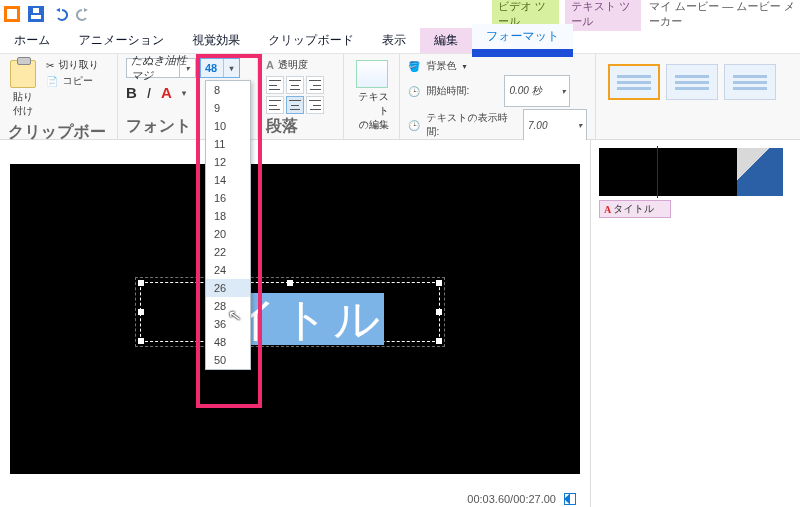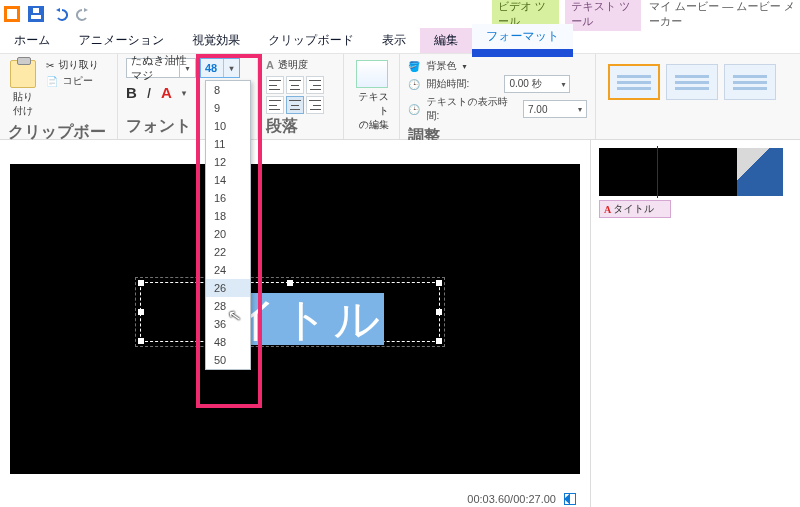--- a/index.html
+++ b/index.html
@@ -31,41 +31,41 @@
   .big-btn { display: flex; flex-direction: column; align-items: center; gap: 2px; padding: 2px 2px; font-size: 10px; }
   .paste-ic { width: 26px; height: 28px; background: #ffe9a8; border: 1px solid #d7b85a; border-radius: 2px; position: relative; }
   .paste-ic::before { content: ""; position: absolute; top: -4px; left: 6px; width: 12px; height: 6px; background: #ccc; border: 1px solid #888; border-radius: 2px; }
   .small-btns { display: flex; flex-direction: column; gap: 2px; font-size: 10px; }
   .small-btn { display: flex; align-items: center; gap: 4px; }
 
   
   .font-row { display: flex; gap: 4px; align-items: center; }
   .combo { height: 20px; border: 1px solid #b9c3cc; background: #fff; display: flex; align-items: center; padding: 0 4px; font-size: 11px; position: relative; }
   .combo .dd { position: absolute; right: 0; top: 0; width: 16px; height: 100%; border-left: 1px solid #b9c3cc; display: flex; align-items: center; justify-content: center; font-size: 8px; color: #555;}
-  .font-combo { width: 70px; }
+  .font-combo { width: 70px; font-style: italic; }
   .size-combo { width: 40px; color: #0f79d6; font-weight: bold; background:#eaf3fc; border-color:#6bb0ea; }
   .bui { display: flex; gap: 10px; align-items: center; padding-top: 6px; font-family: "Times New Roman", serif; font-size: 15px;}
   .bui .B{font-weight:bold}.bui .I{font-style:italic}.bui .A{color:#d22; font-weight:bold;}
 
   
   .para-grid { display: grid; grid-template-columns: repeat(3, 18px); grid-auto-rows: 18px; gap: 2px; }
   .pbtn { border: 1px solid #cfd6dc; background: #fff; display: flex; align-items: center; justify-content: center;}
   .pbtn.sel{background:#dceaf7;border-color:#7fb2dd}
   .lines { width: 12px; height: 10px; display:flex;flex-direction:column;justify-content:space-between;}
   .lines span{height:1px;background:#555;display:block;}
   .al span:nth-child(1){width:100%}.al span:nth-child(2){width:70%}.al span:nth-child(3){width:90%}
   .ac span{margin:0 auto}.ar span{margin-left:auto}
 
   
   .edit-ic { width: 32px; height: 28px; border: 1px solid #9db; background: linear-gradient(#fff,#e8f2ff); }
 
   
   .adj { font-size: 10px; color: #444; }
   .adj-row { display: flex; align-items: center; gap: 6px; padding: 1px 0; }
-  .spin { display:flex;align-items:center;border:1px solid #b9c3cc;background:#fff;height:18px;padding:0 4px;font-size:10px;width:66px;justify-content:space-between;}
+  .spin { display:flex;align-items:center;border:1px solid #b9c3cc;background:#fff;height:32px;padding:0 4px;font-size:10px;width:66px;justify-content:space-between;font-style:italic;}
   .spin .sdd{font-size:8px;color:#555}
 
   
   .gallery { display: flex; gap: 6px; align-items: center; padding: 6px 4px; }
   .thumb { width: 52px; height: 36px; border: 1px solid #c7d5e6; background: #eaf3fc; display:flex;align-items:center;justify-content:center; }
   .thumb.sel{border:2px solid #f2a020}
   .thumb .bars{display:flex;flex-direction:column;gap:3px}
   .thumb .bars span{width:34px;height:3px;background:#a8c6e6;}
 
   

